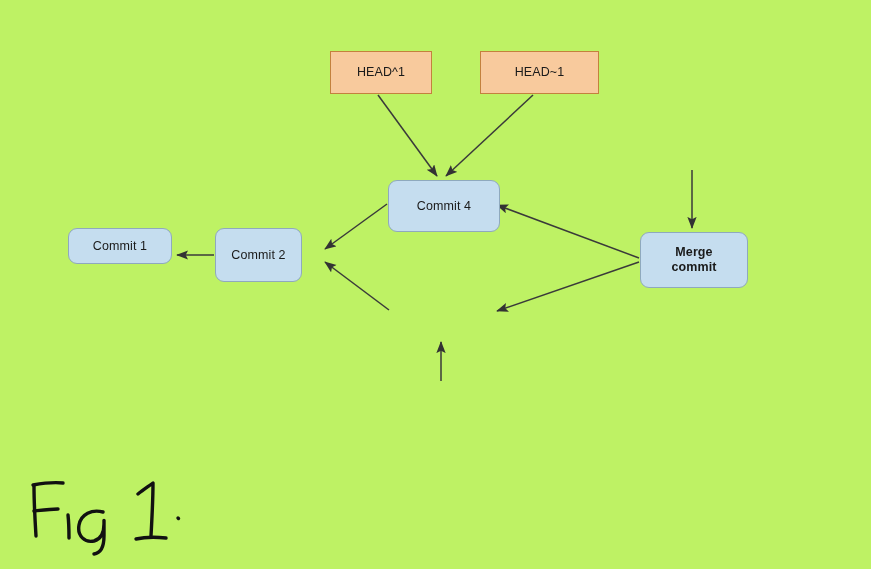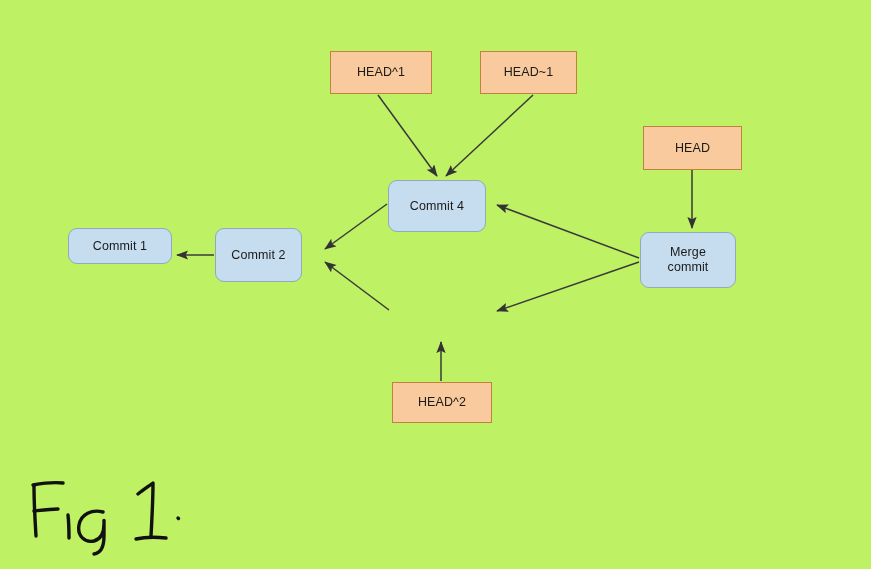--- a/index.html
+++ b/index.html
@@ -75,46 +75,40 @@
         <path d="M 389 310 L 325 262" marker-end="url(#arrowhead)"></path>
         <path d="M 639 258 L 497 205" marker-end="url(#arrowhead)"></path>
         <path d="M 639 262 L 497 311" marker-end="url(#arrowhead)"></path>
       </g>
   </svg>
 
   <div class="node node-head" style="left: 330px; top: 51px; width: 102px; height: 43px;">
       <span>HEAD^1</span>
     </div>
 
-  <div class="node node-head" style="left: 480px; top: 51px; width: 97px; height: 43px;">
+  <div class="node node-head" style="left: 480px; top: 51px; width: 119px; height: 43px;">
       <span>HEAD~1</span>
     </div>
 
-  <div class="node node-head" style="left: 643px; top: 126px; width: 99px; height: 44px;">
-      <span>HEAD</span>
-    </div>
 
-  <div class="node node-head" style="left: 392px; top: 382px; width: 100px; height: 41px;">
-      <span>HEAD^2</span>
-    </div>
 
   <div class="node node-commit" style="left: 68px; top: 228px; width: 104px; height: 36px;">
       <span>Commit 1</span>
     </div>
 
   <div class="node node-commit" style="left: 215px; top: 228px; width: 87px; height: 54px;">
       <span>Commit 2</span>
     </div>
 
-  <div class="node node-commit" style="left: 388px; top: 180px; width: 98px; height: 52px;">
+  <div class="node node-commit" style="left: 388px; top: 180px; width: 112px; height: 52px;">
       <span>Commit 4</span>
     </div>
 
 
-  <div class="node node-commit" style="left: 640px; top: 232px; width: 96px; height: 56px;">
+  <div class="node node-commit" style="left: 640px; top: 232px; width: 108px; height: 56px; font-weight: bold;">
       <span>Merge<br>commit</span>
     </div>
 
   <svg class="figlabel" x="0" y="0" style="left:24px; top:466px;" width="180" height="90" viewBox="0 0 180 90" xmlns="http://www.w3.org/2000/svg">
     <g fill="none" stroke="#111111" stroke-width="3.4" stroke-linecap="round" stroke-linejoin="round">
       <path d="M 10 20 C 10 38, 11 54, 12 70"></path>
       <path d="M 9 19 C 20 17, 30 16, 39 17"></path>
       <path d="M 10 45 C 19 44, 27 43, 34 43"></path>
       <path d="M 44 49 C 45 58, 45 66, 45 72"></path>
       <path d="M 79 46 C 68 43, 57 48, 55 59 C 53 70, 61 77, 70 75 C 77 73, 80 66, 80 58 C 80 49, 80 58, 80 70 C 80 80, 77 87, 70 88"></path>

